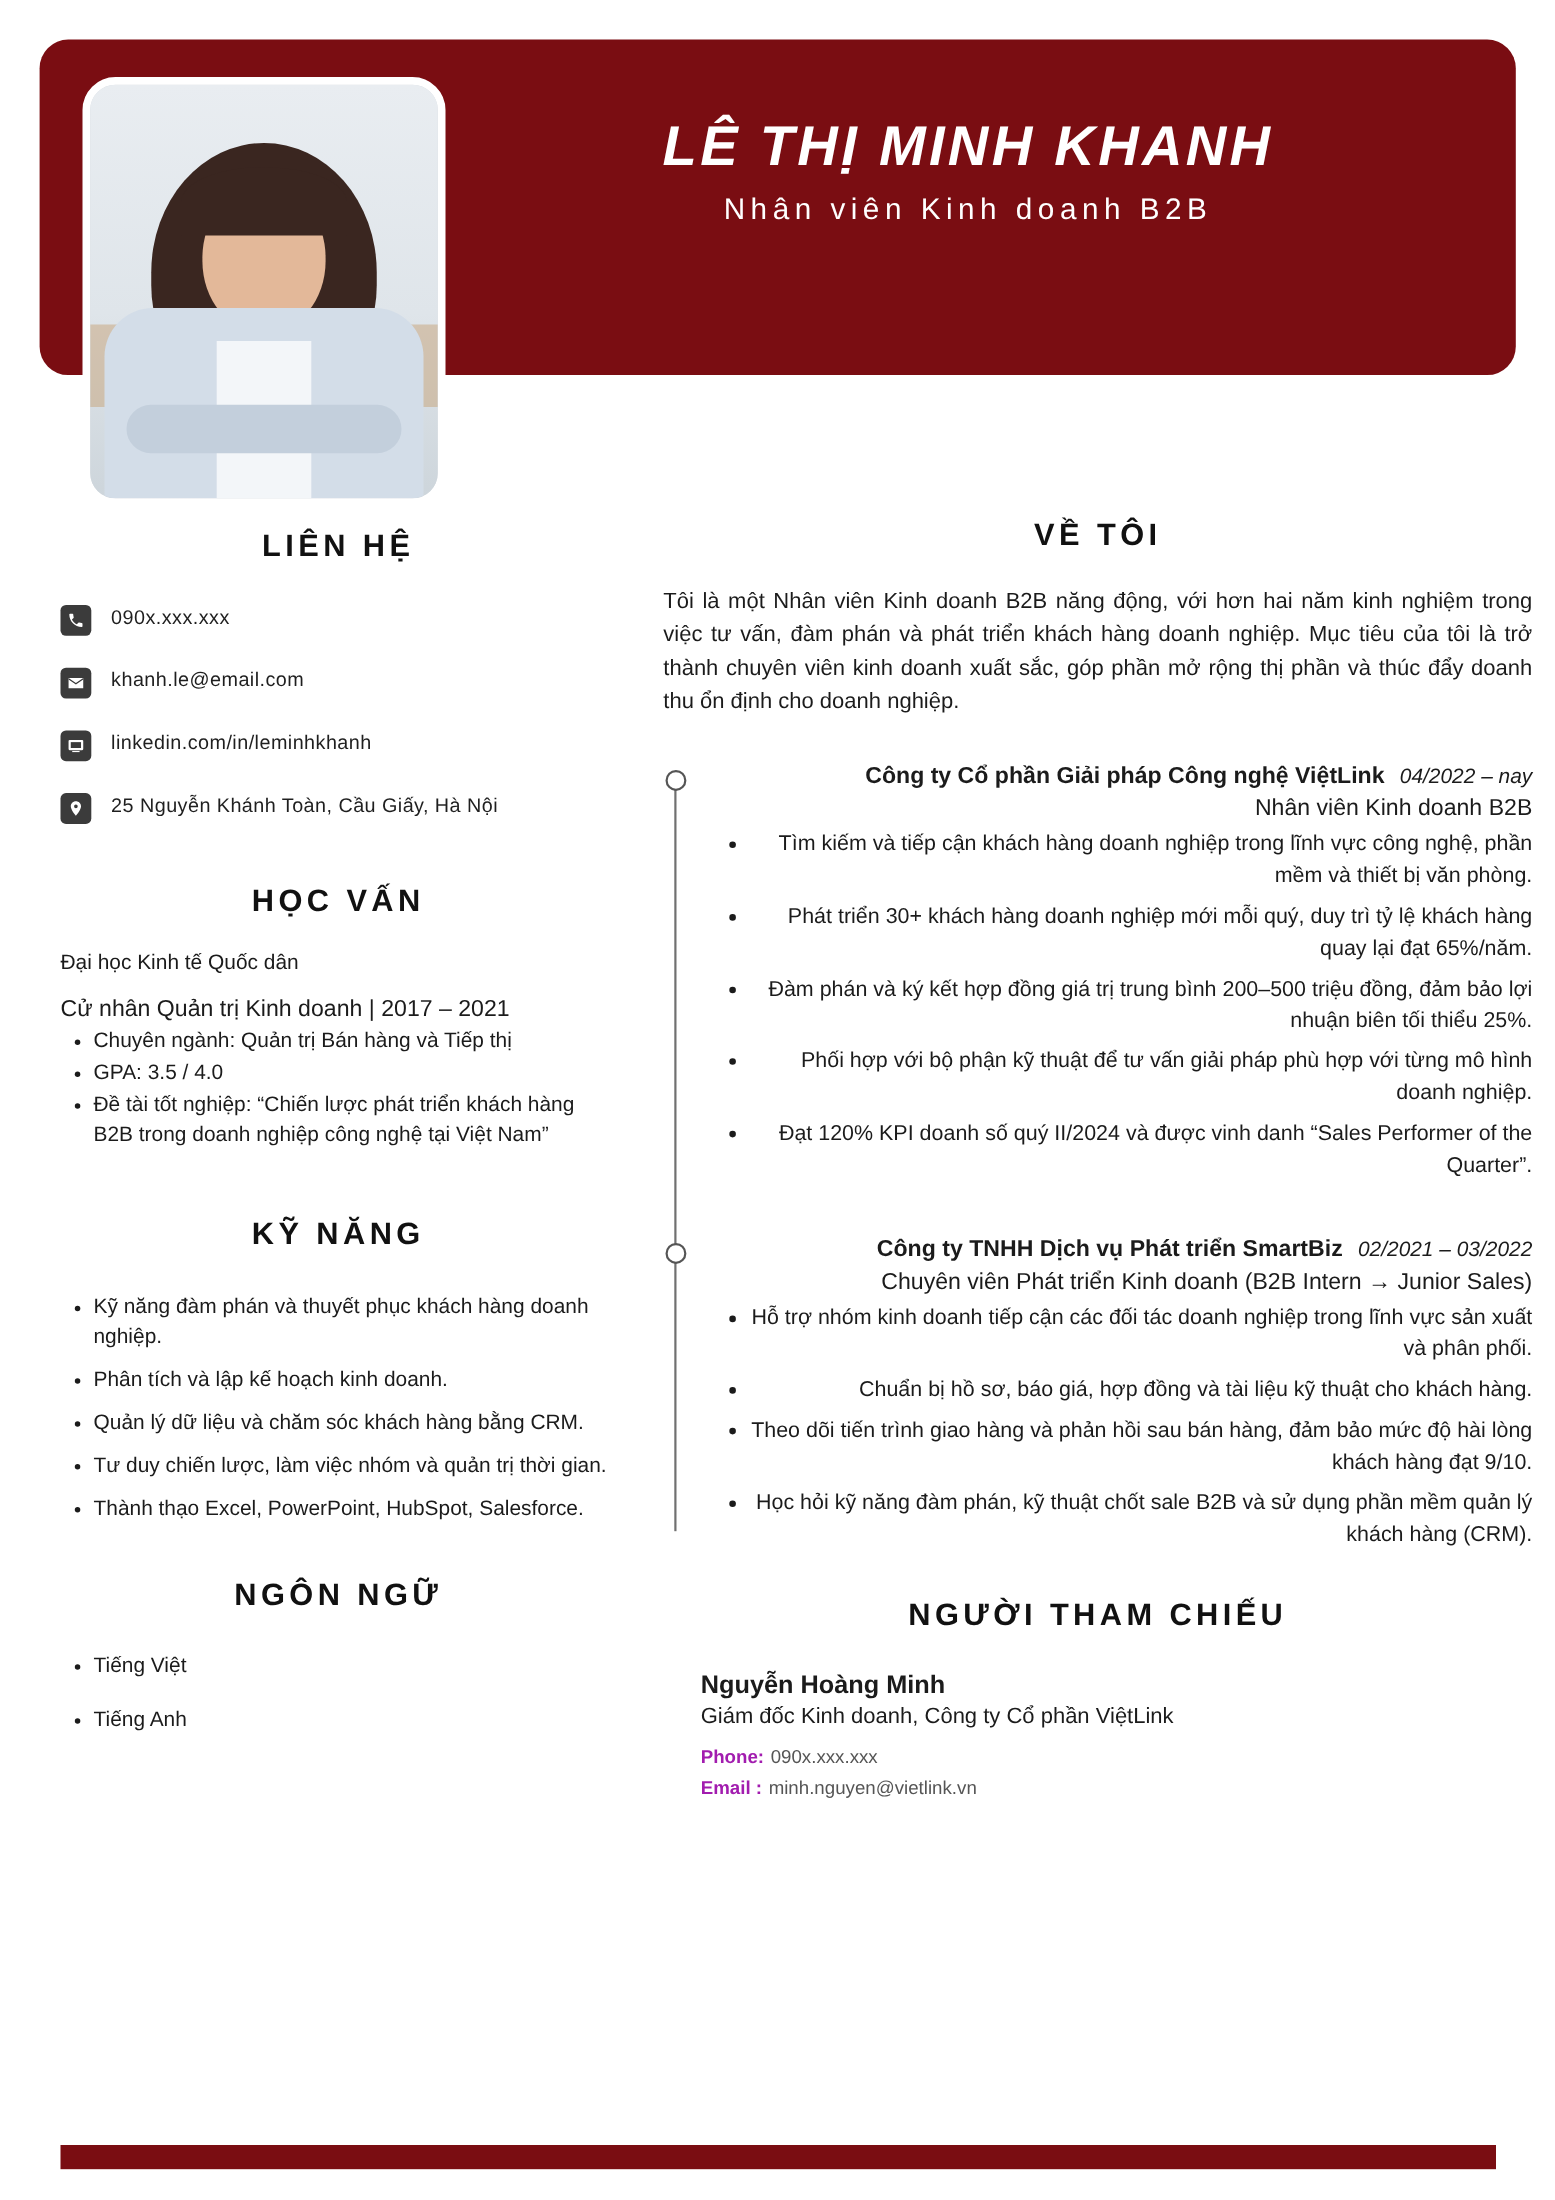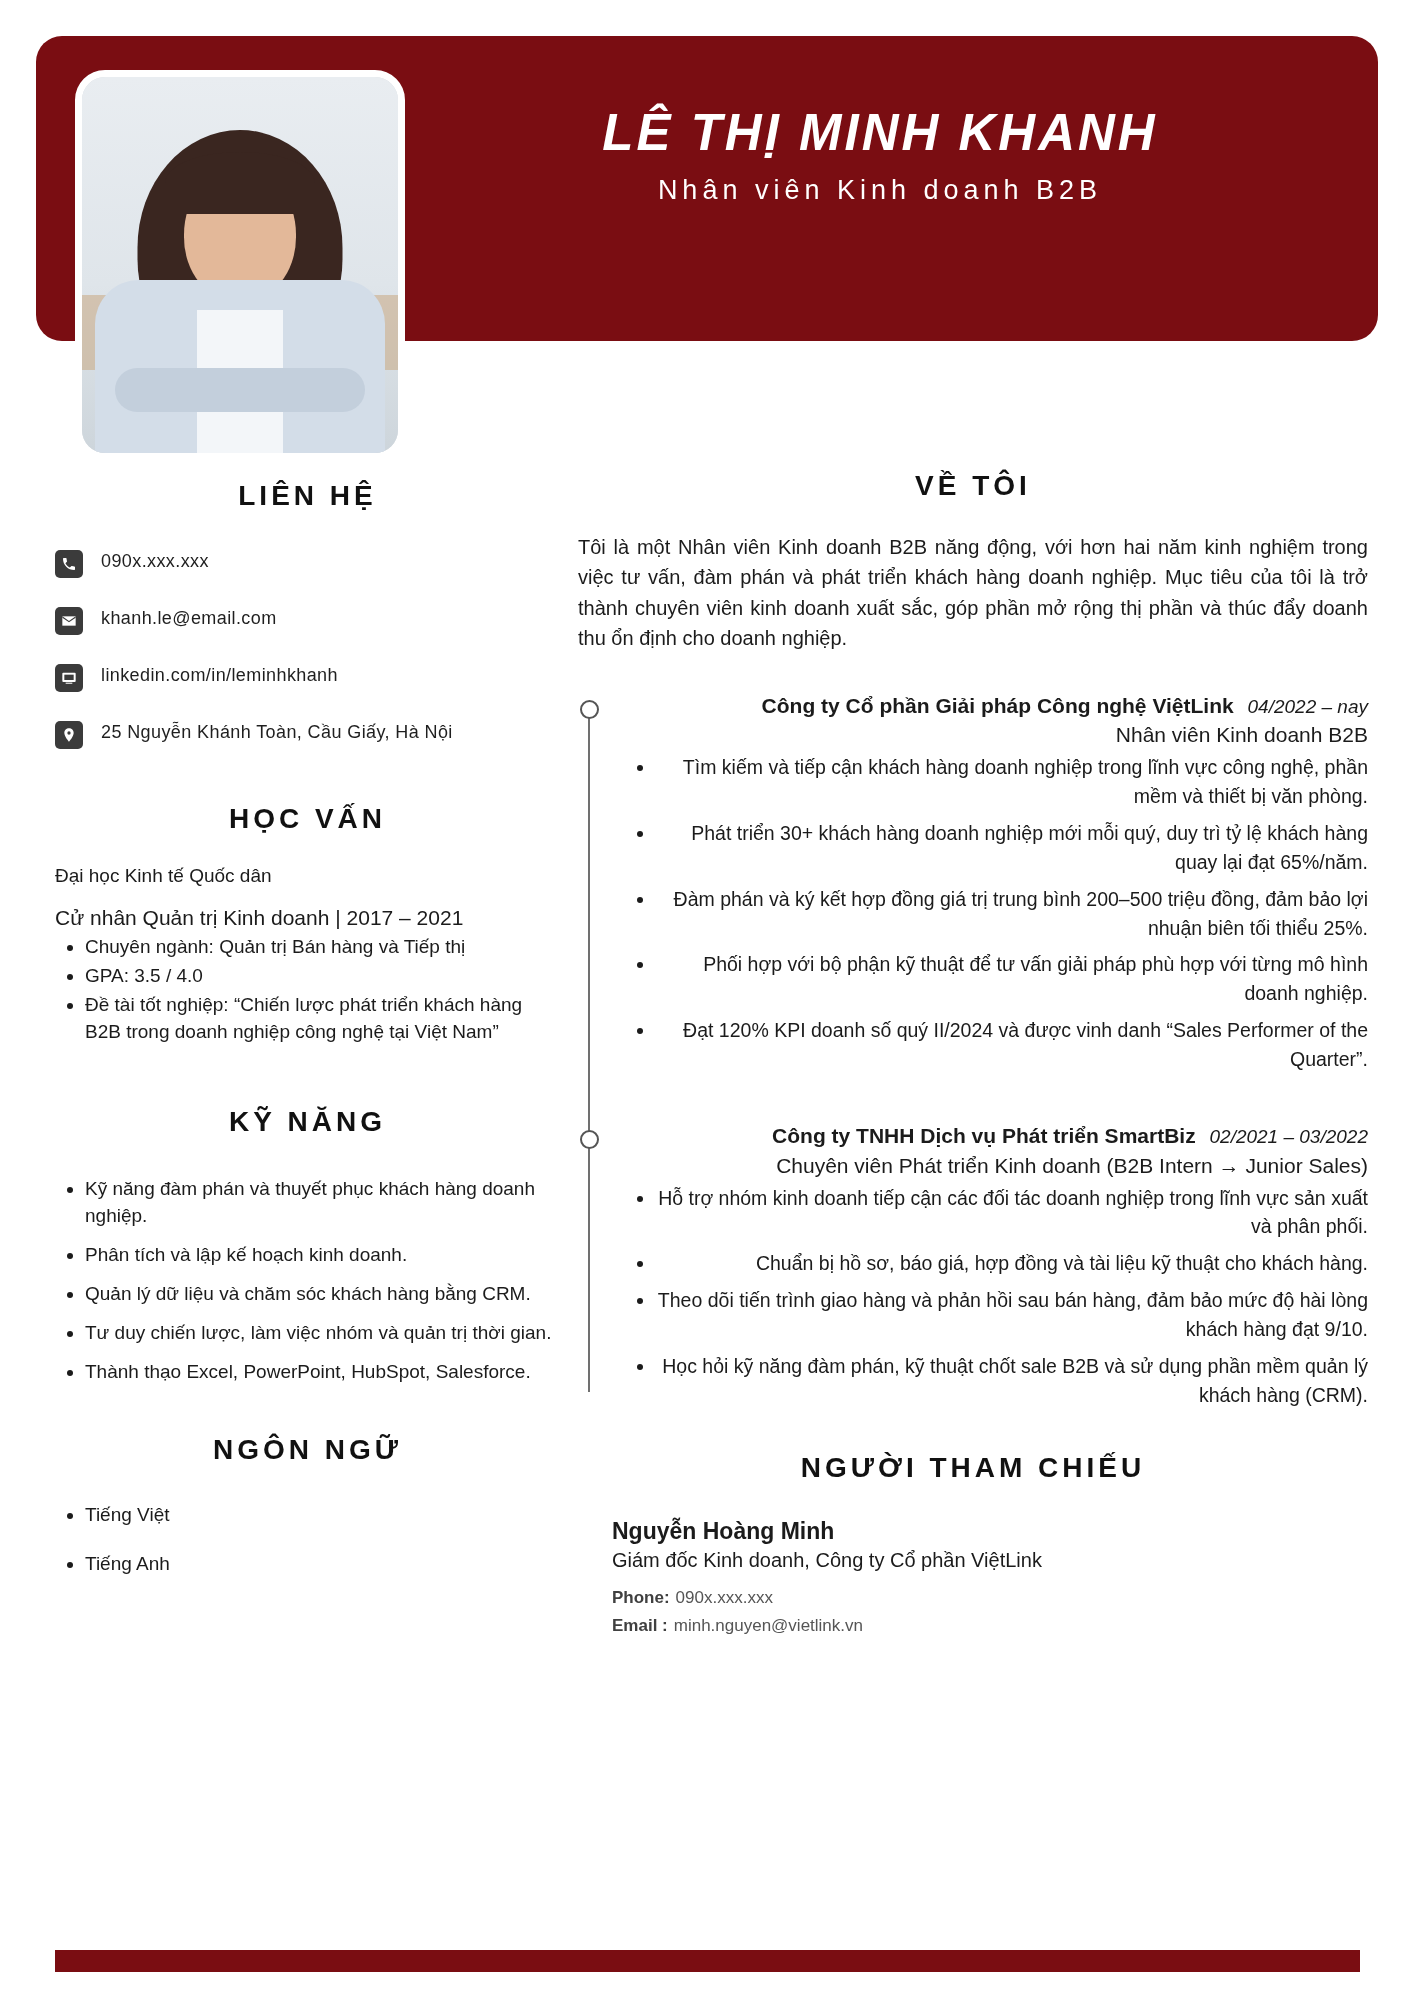--- a/index.html
+++ b/index.html
@@ -56,21 +56,21 @@
   }
 
   
   .left-col {
     position: absolute;
     left: 55px; top: 480px;
     width: 505px;
   }
   .right-col {
     position: absolute;
-    left: 578px; top: 470px;
+    left: 603px; top: 470px;
     width: 790px;
   }
 
   
   .sec-head {
     display: flex;
     align-items: center;
     gap: 14px;
     margin-bottom: 16px;
     flex-direction: column;
@@ -201,21 +201,21 @@
   }
   .ref-role {
     font-size: 20px;
     margin: 4px 0 16px 34px;
   }
   .ref-line {
     font-size: 17px;
     margin: 0 0 8px 34px;
     color: #444;
   }
-  .ref-line b { color: #404040; }
+  .ref-line b { color: #a21caf; }
   .ref-line .v { color: #555; margin-left: 6px; }
 
   
   .footer-bar {
     position: absolute;
     left: 55px; bottom: 28px;
     width: 1305px; height: 22px;
     background: #7a0d12;
   }
 

